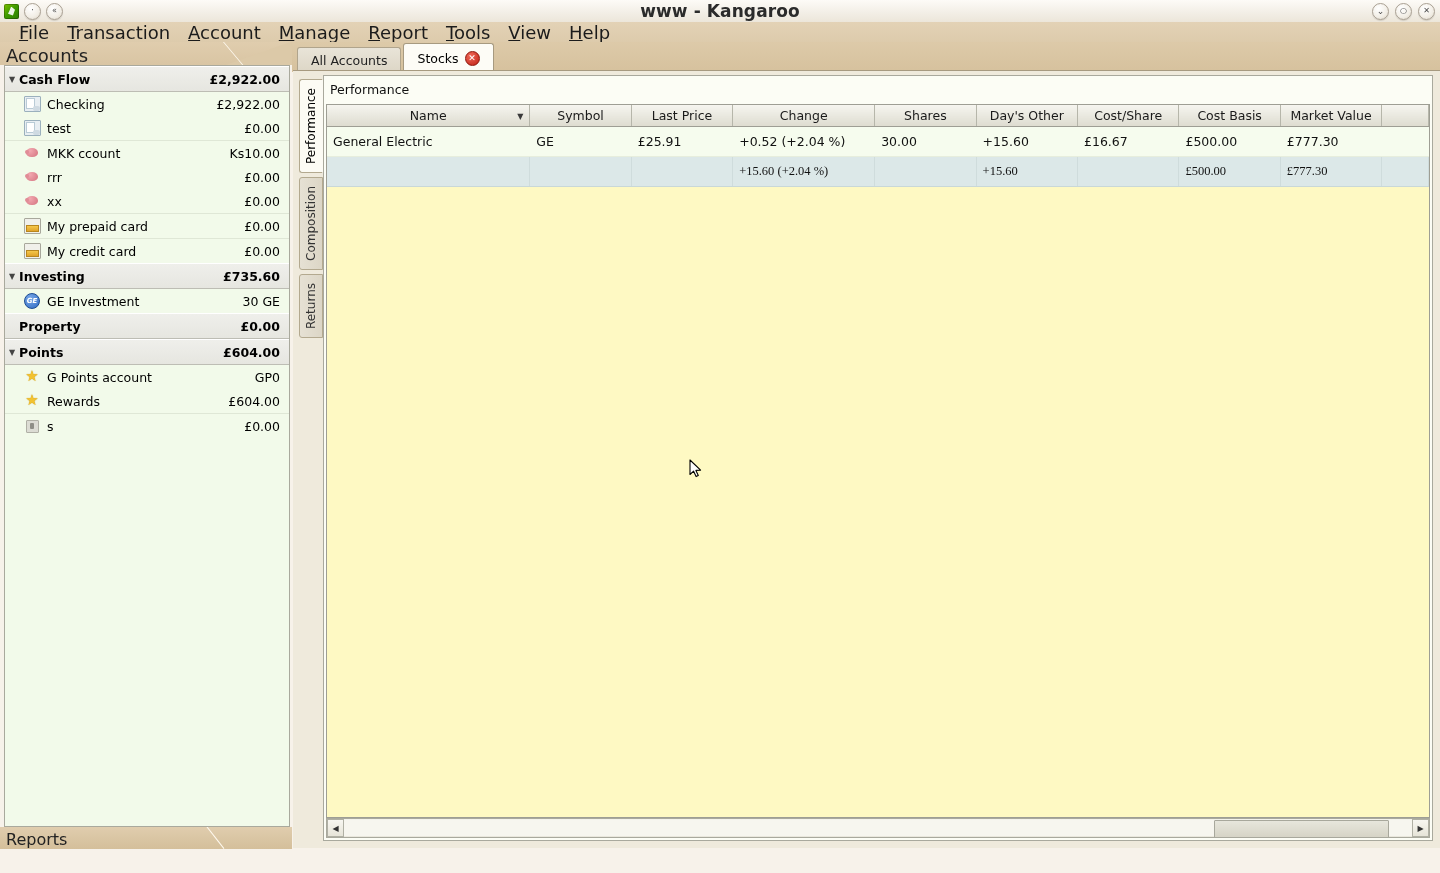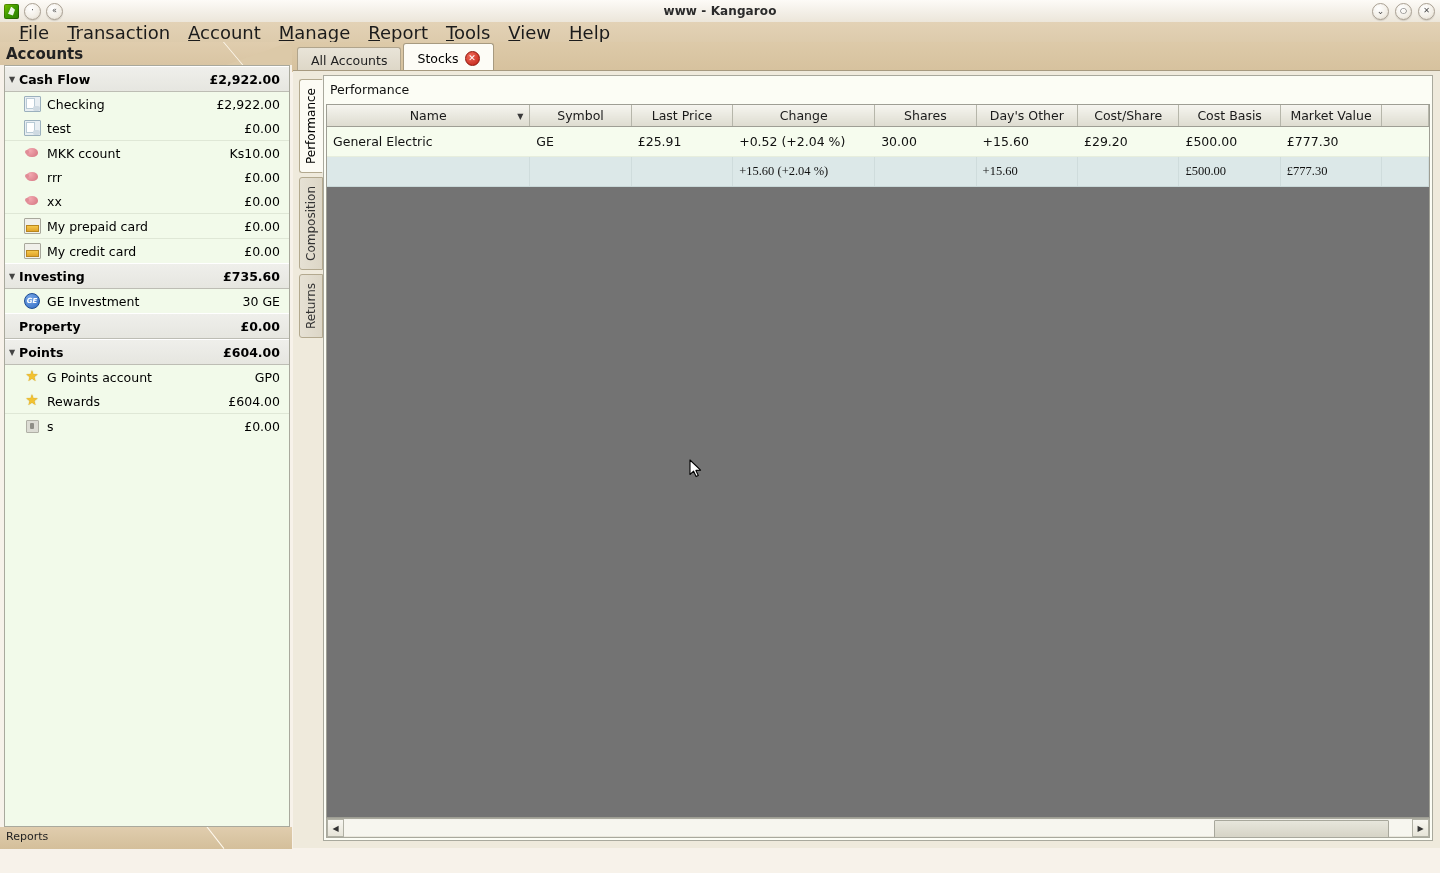--- a/index.html
+++ b/index.html
@@ -16,21 +16,21 @@
   
   .titlebar{
     position:absolute;left:0;top:0;width:1440px;height:22px;
     background:linear-gradient(#fdfbf7 0%,#f3efe7 55%,#ece6da 100%);
     border-bottom:1px solid #cfc6b4;
     display:flex;align-items:center;
   }
   .tb-left{display:flex;align-items:center;gap:5px;padding-left:4px;}
   .tb-title{
     position:absolute;left:0;right:0;text-align:center;
-    font-size:12px;font-weight:bold;color:#2b2b2b;letter-spacing:.1px;
+    font-size:17px;font-weight:bold;color:#2b2b2b;letter-spacing:.1px;
   }
   .tb-right{position:absolute;right:5px;display:flex;align-items:center;gap:6px;}
   .appicon{
     width:15px;height:15px;border-radius:2px;
     background:linear-gradient(135deg,#7ec200 0%,#3f9a00 48%,#2a7d00 100%);
     position:relative;overflow:hidden;
     box-shadow:inset 0 0 0 1px rgba(0,0,0,.25);
   }
   .appicon:after{
     content:"";position:absolute;left:4px;top:3px;width:7px;height:9px;
@@ -63,21 +63,21 @@
   
   .sidebar{
     position:absolute;left:0;top:42px;width:292px;height:805px;
   }
   .panel-head{
     position:relative;height:23px;
     background:linear-gradient(#e0cdae 0%,#d9c5a3 100%);
     overflow:hidden;
   }
   .panel-head .ptxt{
-    position:absolute;left:6px;top:3px;font-size:15px;color:#222;font-weight:bold;
+    position:absolute;left:6px;top:3px;font-size:18px;color:#222;
   }
   .panel-head .notch{
     position:absolute;right:-1px;top:-1px;width:70px;height:25px;
     background:#dcc9a8;
     clip-path:polygon(100% 0,100% 100%,0 100%);
   }
   .panel-head .notchline{
     position:absolute;right:6px;top:0;width:62px;height:24px;
     border-left:1px solid #fffaf0;
     transform:skewX(40deg);transform-origin:top left;
@@ -137,21 +137,21 @@
   }
   
   .ico.tiny{width:11px;height:11px;background:#dcdcd4;border:1px solid #b0b0a6;border-radius:1px;}
   .ico.tiny:after{content:"";position:absolute;left:3px;top:2px;width:4px;height:6px;background:#8e8e86;border-radius:1px;}
 
   .sb-foot{
     position:absolute;left:0;top:785px;width:292px;height:22px;
     background:linear-gradient(#e0cdae 0%,#d4bf9a 100%);
     overflow:hidden;
   }
-  .sb-foot .ptxt{position:absolute;left:6px;top:3px;font-size:11px;color:#222;}
+  .sb-foot .ptxt{position:absolute;left:6px;top:3px;font-size:16px;color:#222;}
   .sb-foot .notchline{
     position:absolute;left:205px;top:-2px;width:1px;height:30px;
     background:#fffaf0;transform:rotate(-38deg);transform-origin:top center;
   }
 
   
   .tabbar{
     position:absolute;left:292px;top:42px;width:1148px;height:30px;
     background:linear-gradient(#ddcaa9 0%,#d6c19d 100%);
     display:flex;align-items:flex-end;padding-left:5px;
@@ -196,21 +196,21 @@
   .content{
     position:absolute;left:30px;top:4px;width:1108px;height:764px;
     background:#fcfdf5;
     border:1px solid #a9a99d;
   }
   .content-title{
     font-size:12.5px;color:#111;padding:6px 0 5px 6px;
   }
   .tablewrap{
     position:absolute;left:2px;top:28px;right:2px;bottom:22px;
-    background:#737373;border:1px solid #9e9e94;overflow:hidden;
+    background:#fef9c3;border:1px solid #9e9e94;overflow:hidden;
   }
   table.perf{border-collapse:collapse;width:100%;table-layout:fixed;font-size:12.5px;}
   table.perf th{
     height:21px;padding:0 6px;font-weight:normal;
     background:linear-gradient(#f6f5ef 0%,#e9e8df 52%,#dedcd0 100%);
     border-right:1px solid #b6b6aa;
     border-bottom:1px solid #9e9e94;
     color:#1a1a1a;position:relative;
   }
   table.perf th .sortarrow{
@@ -445,21 +445,21 @@
               </tr>
             </thead>
           <tbody id="perf-body">
               <tr class="datarow">
                 <td class="ta-l">General Electric</td>
                 <td class="ta-l">GE</td>
                 <td class="ta-r">£25.91</td>
                 <td class="ta-r pos">+0.52 (+2.04 %)</td>
                 <td class="ta-r">30.00</td>
                 <td class="ta-r pos">+15.60</td>
-                <td class="ta-r">£29.20</td>
+                <td class="ta-r">£16.67</td>
                 <td class="ta-r">£500.00</td>
                 <td class="ta-r">£777.30</td>
                 <td class="ta-r"></td>
               </tr>
               <tr class="sumrow">
                 <td class="ta-l"></td>
                 <td class="ta-l"></td>
                 <td class="ta-r"></td>
                 <td class="ta-r pos">+15.60 (+2.04 %)</td>
                 <td class="ta-r"></td>

